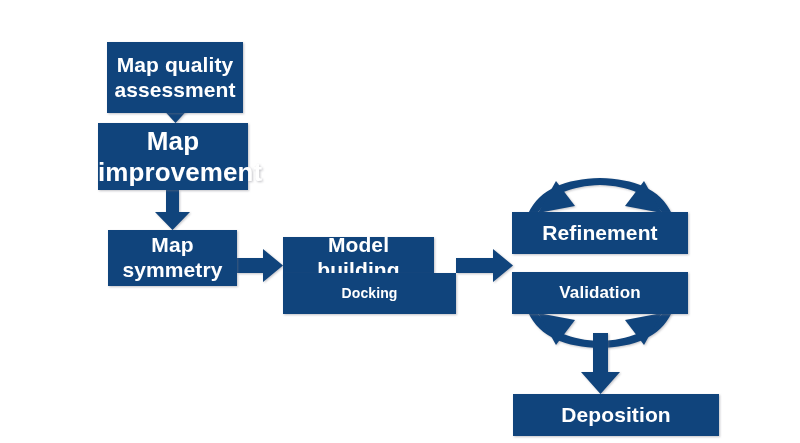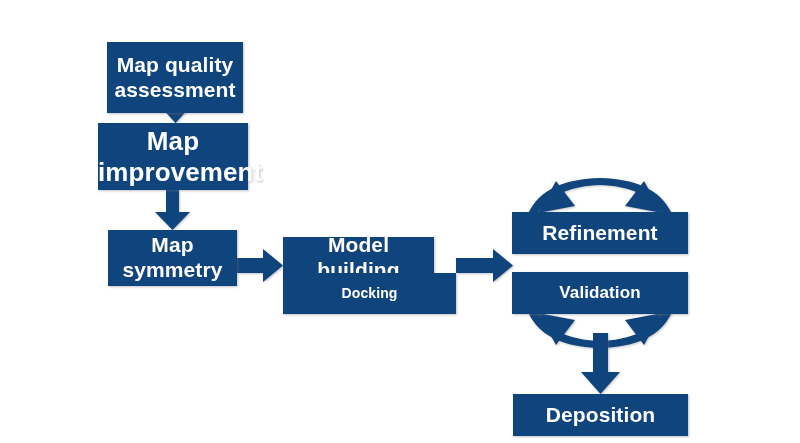--- a/index.html
+++ b/index.html
@@ -112,17 +112,17 @@
   </div>
 
   <div class="node shadowish" style="left:512px; top:212px; width:176px; height:42px; font-size:21px;">
     <span>Refinement</span>
   </div>
 
   <div class="node shadowish" style="left:512px; top:272px; width:176px; height:42px; font-size:17px;">
     <span>Validation</span>
   </div>
 
-  <div class="node shadowish" style="left:513px; top:394px; width:175px; height:42px; font-size:21px;">
+  <div class="node shadowish" style="left:513px; top:394px; width:206px; height:42px; font-size:21px;">
     <span>Deposition</span>
   </div>
 
 </div>
 
 </body></html>

